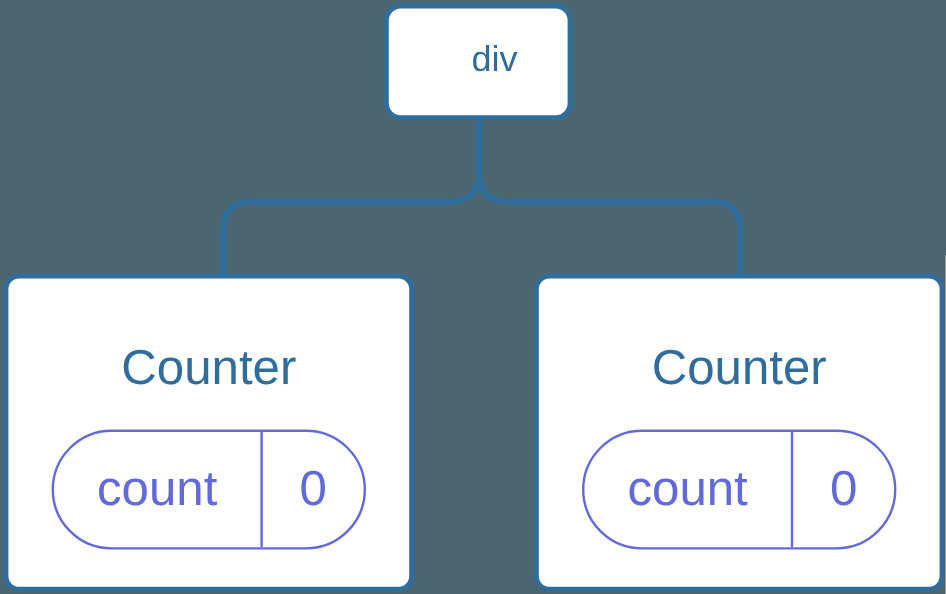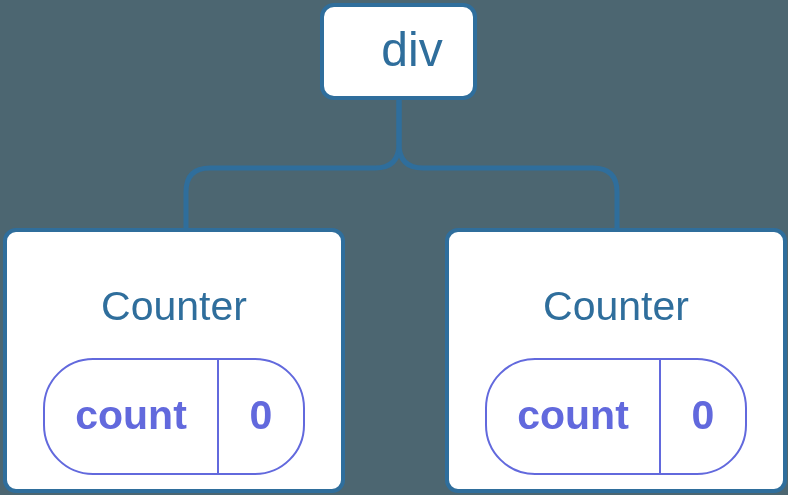--- a/index.html
+++ b/index.html
@@ -24,21 +24,21 @@
     height: 97px;
     box-sizing: border-box;
     background: var(--card-bg, #FFFFFF);
     border: 4px solid var(--blue, #2F6E9C);
     border-radius: 14px;
     display: flex;
     align-items: center;
     justify-content: center;
   }
   .root-node .label {
-    font-size: 48px;
+    font-size: 30px;
     line-height: 1;
     color: var(--blue, #2F6E9C);
     padding-bottom: 4px;
     margin-left: 27px;
   }
 
   
   .connector {
     position: absolute;
     left: 0;
@@ -73,28 +73,27 @@
   .card-title {
     margin-top: 54px;
     font-size: 41px;
     line-height: 1;
     color: var(--blue, #2F6E9C);
   }
 
   .pill {
     margin-top: 31px;
     width: 262px;
-    height: 117px;
+    height: 100px;
     box-sizing: border-box;
     border: 2px solid var(--purple, #6269DD);
     border-radius: 50px;
     display: flex;
     align-items: stretch;
     overflow: hidden;
-    font-weight: bold;
   }
   .pill-key {
     flex: 0 0 172px;
     display: flex;
     align-items: center;
     justify-content: center;
     font-size: 41px;
     color: var(--purple, #6269DD);
     padding-bottom: 2px;
   }

